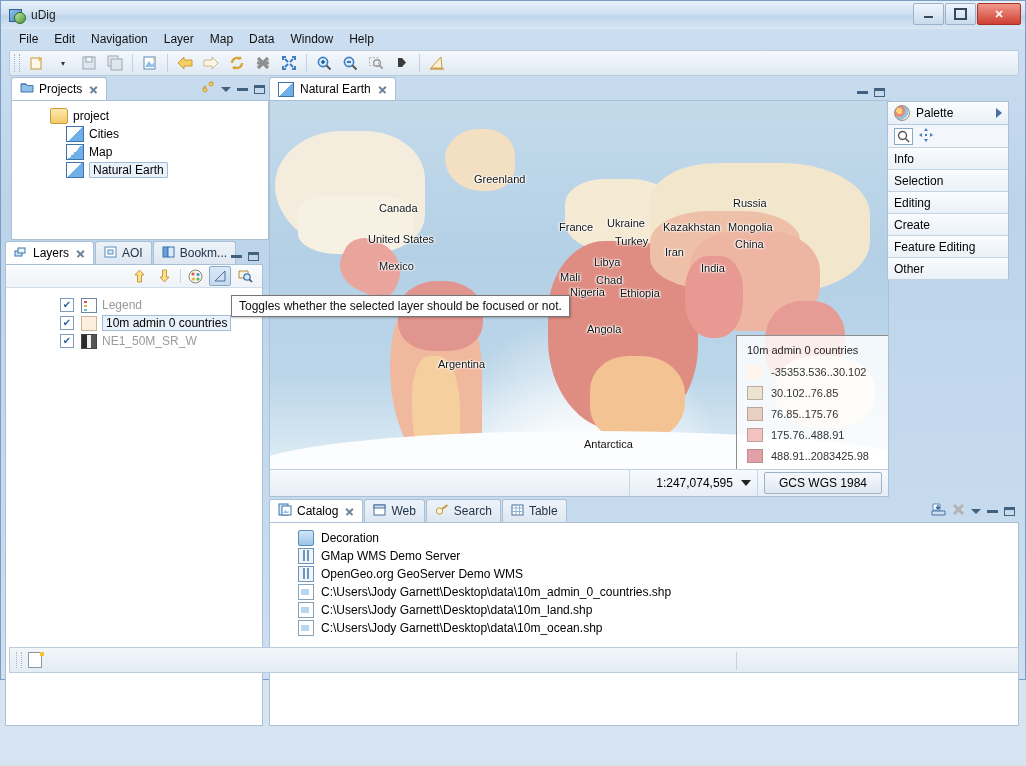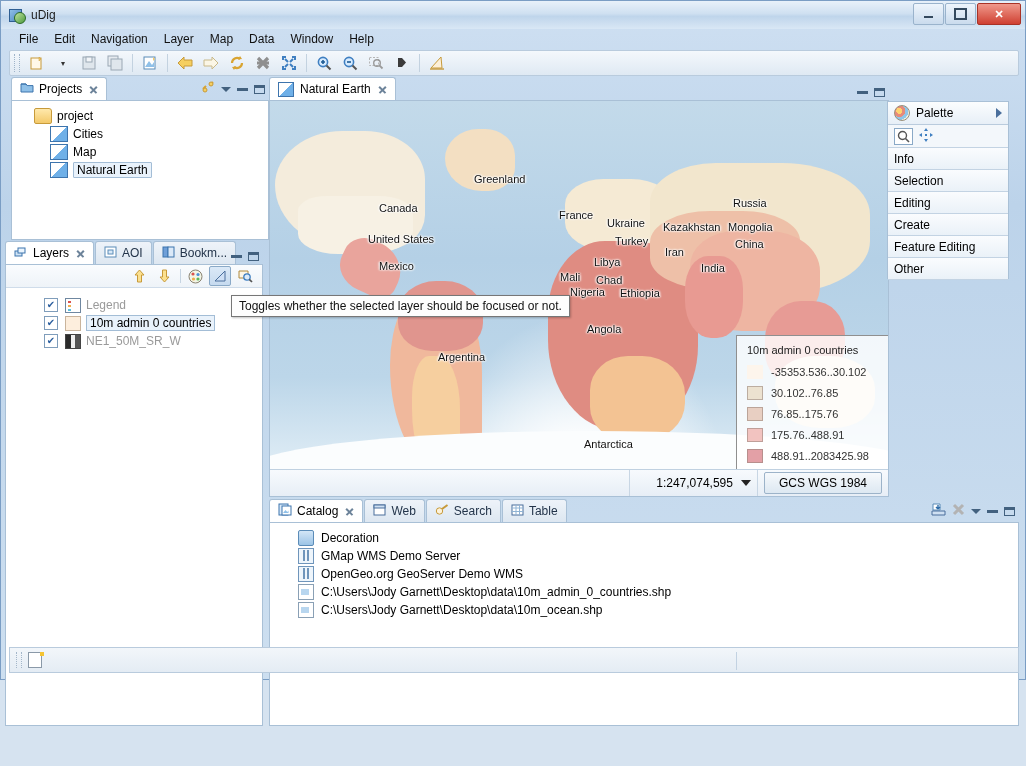--- a/index.html
+++ b/index.html
@@ -58,21 +58,21 @@
   .closex:before,.closex:after{content:"";position:absolute;left:0;top:4px;width:9px;height:1.5px;background:#3c5a78;}
   .closex:before{transform:rotate(45deg);}
   .closex:after{transform:rotate(-45deg);}
   .vhdricons{position:absolute;right:4px;bottom:3px;display:flex;align-items:center;gap:6px;}
   .mini{width:11px;height:3px;background:#42617f;}
   .maxi{width:11px;height:9px;border:1.5px solid #42617f;box-sizing:border-box;}
   .maxi:before{content:"";display:block;height:2px;background:#42617f;}
   .chev{width:0;height:0;border-left:5px solid transparent;border-right:5px solid transparent;border-top:5px solid #42617f;}
 
   
-  .tree{padding:6px 4px;font-size:12px;}
+  .tree{padding:6px 20px;font-size:12px;}
   .trow{display:flex;align-items:center;height:18px;padding-left:4px;}
   .trow .ic{width:16px;height:14px;margin-right:5px;flex:none;}
   .trow.sel .lbl{border:1px solid #a3bdd6;background:#e9f2fb;padding:0 3px;border-radius:1px;}
   .indent1{padding-left:18px;}
   .indent2{padding-left:34px;}
 
   
   .ic-folder{background:linear-gradient(to bottom,#ffe9ac,#f3c96a);border:1px solid #c79a3a;border-radius:2px 3px 2px 2px;position:relative;}
   .ic-map{background:linear-gradient(135deg,#ffffff 0 50%,#6fb0e8 50% 100%);border:1px solid #3d74ad;}
   .ic-legend{background:#fff;border:1px solid #6f87a0;position:relative;}
@@ -445,36 +445,36 @@
         <div class="land" style="left:420px;top:130px;width:130px;height:100px;background:#eeb5a2;border-radius:35% 40% 45% 40%;"></div>
         <div class="land" style="left:415px;top:155px;width:58px;height:82px;background:#e89a92;border-radius:40% 40% 45% 45%;"></div>
         <div class="land" style="left:495px;top:200px;width:80px;height:85px;background:#e79b95;border-radius:45% 40% 50% 40%;"></div>
         <div class="land" style="left:505px;top:255px;width:100px;height:72px;background:#f6eddb;border-radius:40% 45% 42% 45%;"></div>
         <div class="land" style="left:-20px;top:330px;width:680px;height:75px;background:#fbfdfe;border-radius:50% 50% 0 0;"></div>
 
         <span class="cl" style="left:204px;top:72px;">Greenland</span>
         <span class="cl" style="left:109px;top:101px;">Canada</span>
         <span class="cl" style="left:98px;top:132px;">United States</span>
         <span class="cl" style="left:109px;top:159px;">Mexico</span>
-        <span class="cl" style="left:289px;top:108px;text-align:right;">France</span>
+        <span class="cl" style="left:289px;top:120px;text-align:right;">France</span>
         <span class="cl" style="left:337px;top:116px;">Ukraine</span>
         <span class="cl" style="left:463px;top:96px;">Russia</span>
         <span class="cl" style="left:393px;top:120px;">Kazakhstan</span>
         <span class="cl" style="left:458px;top:120px;">Mongolia</span>
         <span class="cl" style="left:345px;top:134px;">Turkey</span>
         <span class="cl" style="left:465px;top:137px;">China</span>
         <span class="cl" style="left:395px;top:145px;">Iran</span>
         <span class="cl" style="left:431px;top:161px;">India</span>
         <span class="cl" style="left:324px;top:155px;">Libya</span>
         <span class="cl" style="left:290px;top:170px;">Mali</span>
         <span class="cl" style="left:326px;top:173px;">Chad</span>
         <span class="cl" style="left:300px;top:185px;">Nigeria</span>
         <span class="cl" style="left:350px;top:186px;">Ethiopia</span>
         <span class="cl" style="left:317px;top:222px;">Angola</span>
-        <span class="cl" style="left:168px;top:250px;">Argentina</span>
+        <span class="cl" style="left:168px;top:257px;">Argentina</span>
         <span class="cl" style="left:314px;top:337px;">Antarctica</span>
 
         <div class="maplegend" style="left:466px;top:234px;width:140px;">
           <div class="hd">10m admin 0 countries</div>
           <div class="lgrow">
             <span class="lgsw blank" style="background:#fdf5ec;"></span>
             <span>-35353.536..30.102</span>
           </div>
           <div class="lgrow">
             <span class="lgsw" style="background:#ece2d0;"></span>
@@ -580,20 +580,24 @@
         <div class="crow">
           <span class="ic ic-wms"></span>
           <span>OpenGeo.org GeoServer Demo WMS</span>
         </div>
         <div class="crow">
           <span class="ic ic-shp"></span>
           <span>C:\Users\Jody Garnett\Desktop\data\10m_admin_0_countries.shp</span>
         </div>
         <div class="crow">
           <span class="ic ic-shp"></span>
+          <span>C:\Users\Jody Garnett\Desktop\data\10m_land.shp</span>
+        </div>
+        <div class="crow">
+          <span class="ic ic-shp"></span>
           <span>C:\Users\Jody Garnett\Desktop\data\10m_ocean.shp</span>
         </div>
       </div>
     </div>
   </div>
 
   <div style="position:absolute;left:886px;top:100px;width:122px;height:178px;border:1px solid #a9c0d6;background:#fff;box-sizing:border-box;">
     <div class="palhdr">
       <span class="palette-icon"></span>
       <span>Palette</span>

